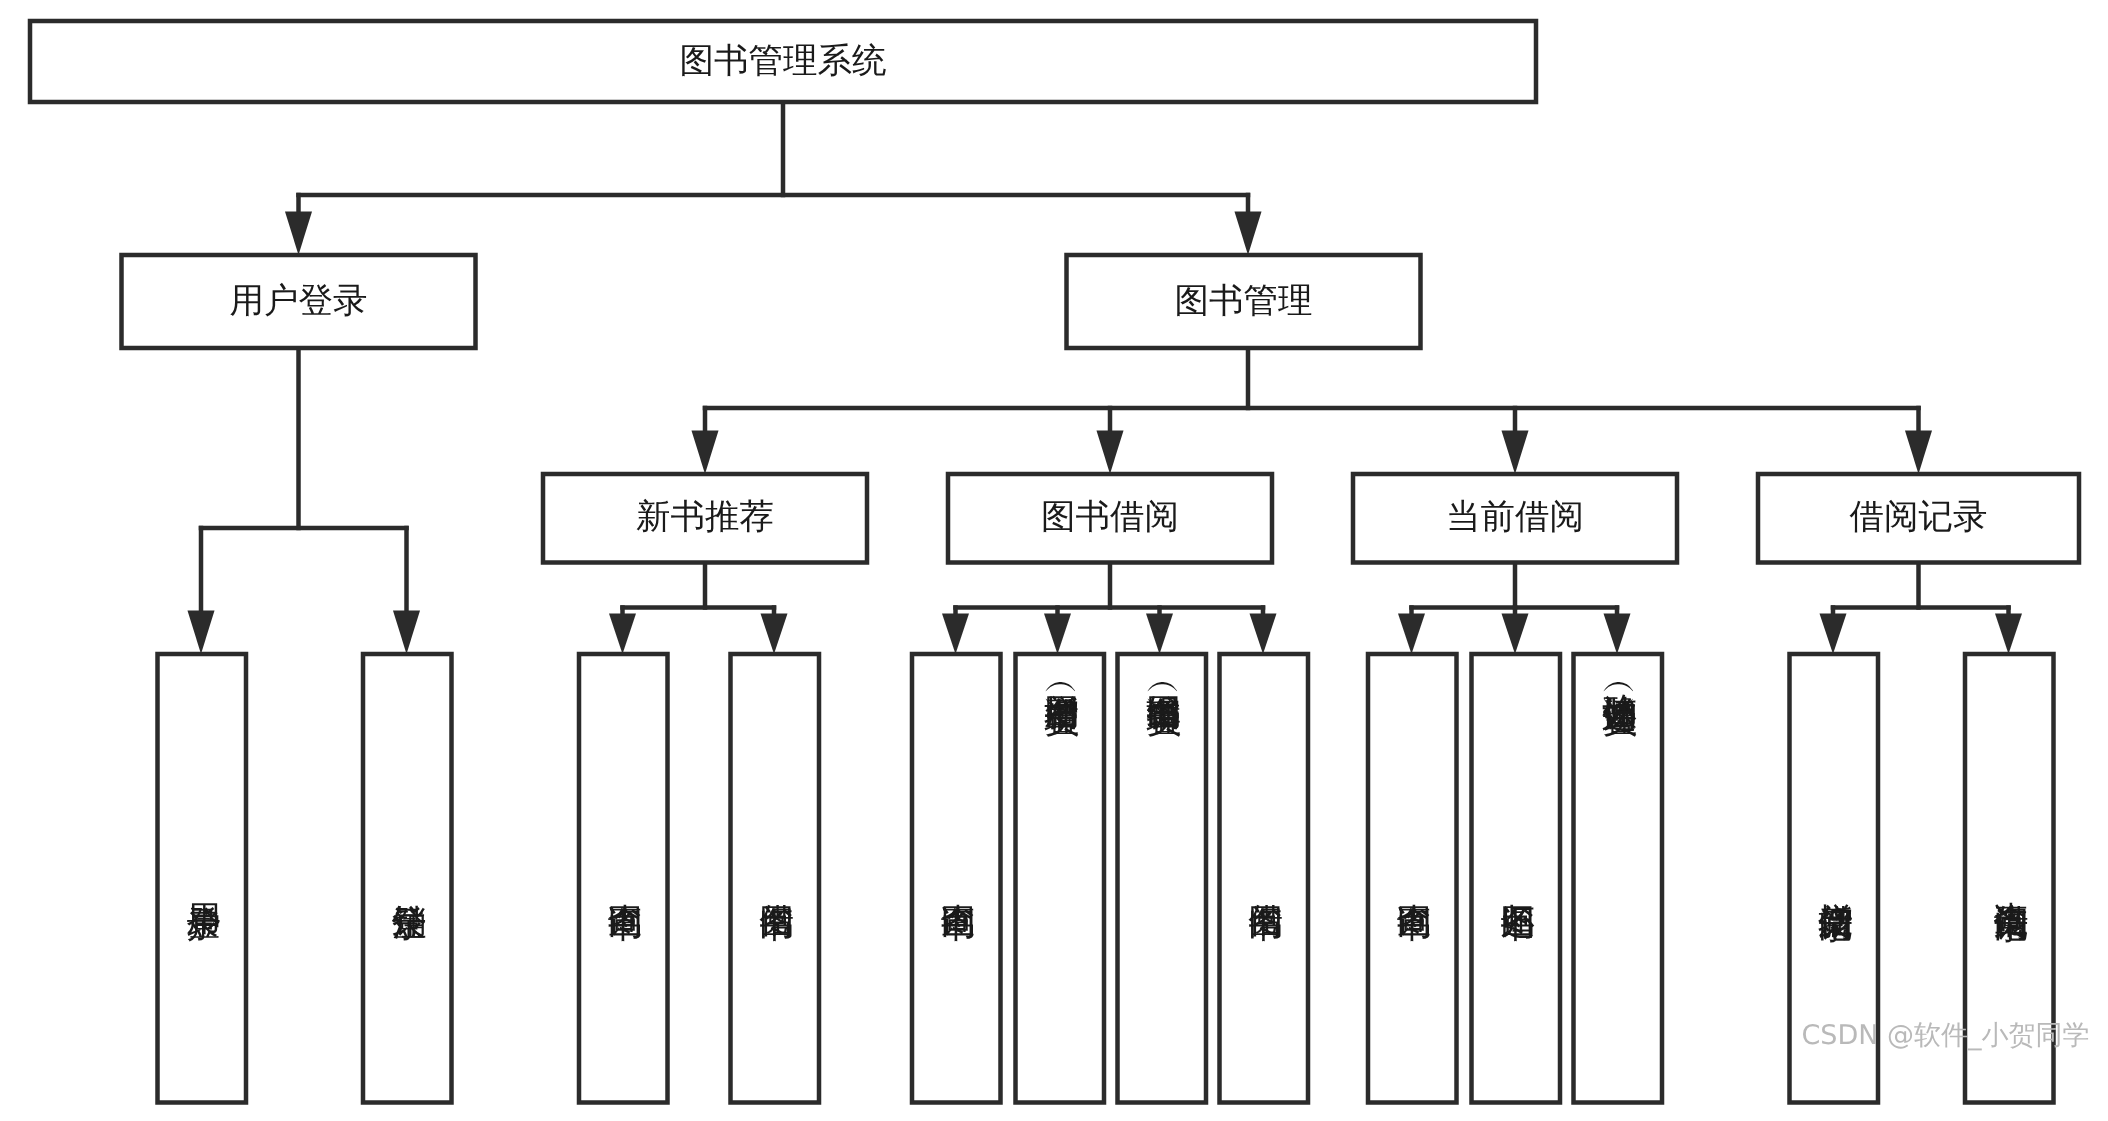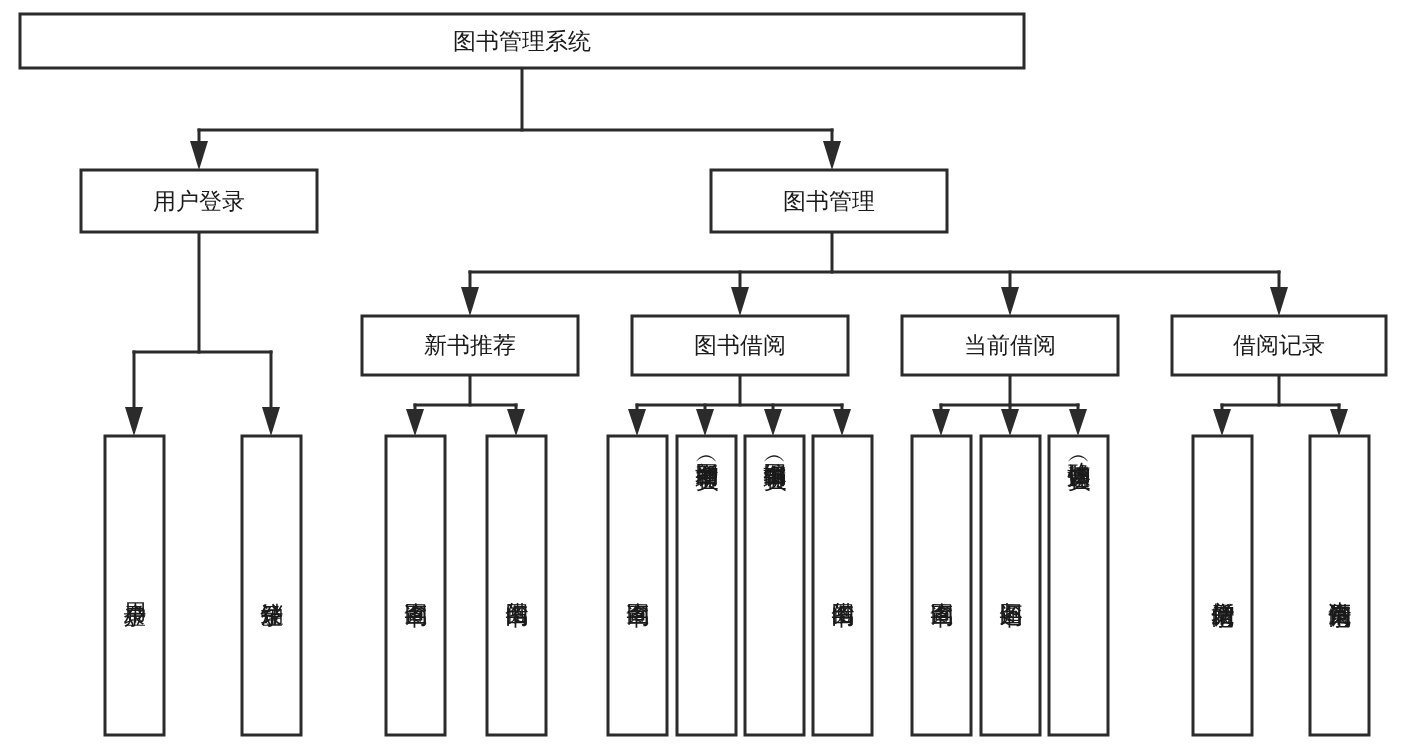--- a/index.html
+++ b/index.html
@@ -259,14 +259,15 @@
     <span class="leaf-label">确认归还（管理员）</span>
   </div>
 
   <div class="leaf-label-wrap" style="left:1193px; top:436px; width:59px; height:299px;">
     <span class="leaf-label">新增借阅记录</span>
   </div>
   <div class="leaf-label-wrap" style="left:1310px; top:436px; width:59px; height:299px;">
     <span class="leaf-label">查询借阅记录</span>
   </div>
 
+  <div class="watermark">CSDN @软件_小贺同学</div>
 
 </div>
 
 </body></html>

